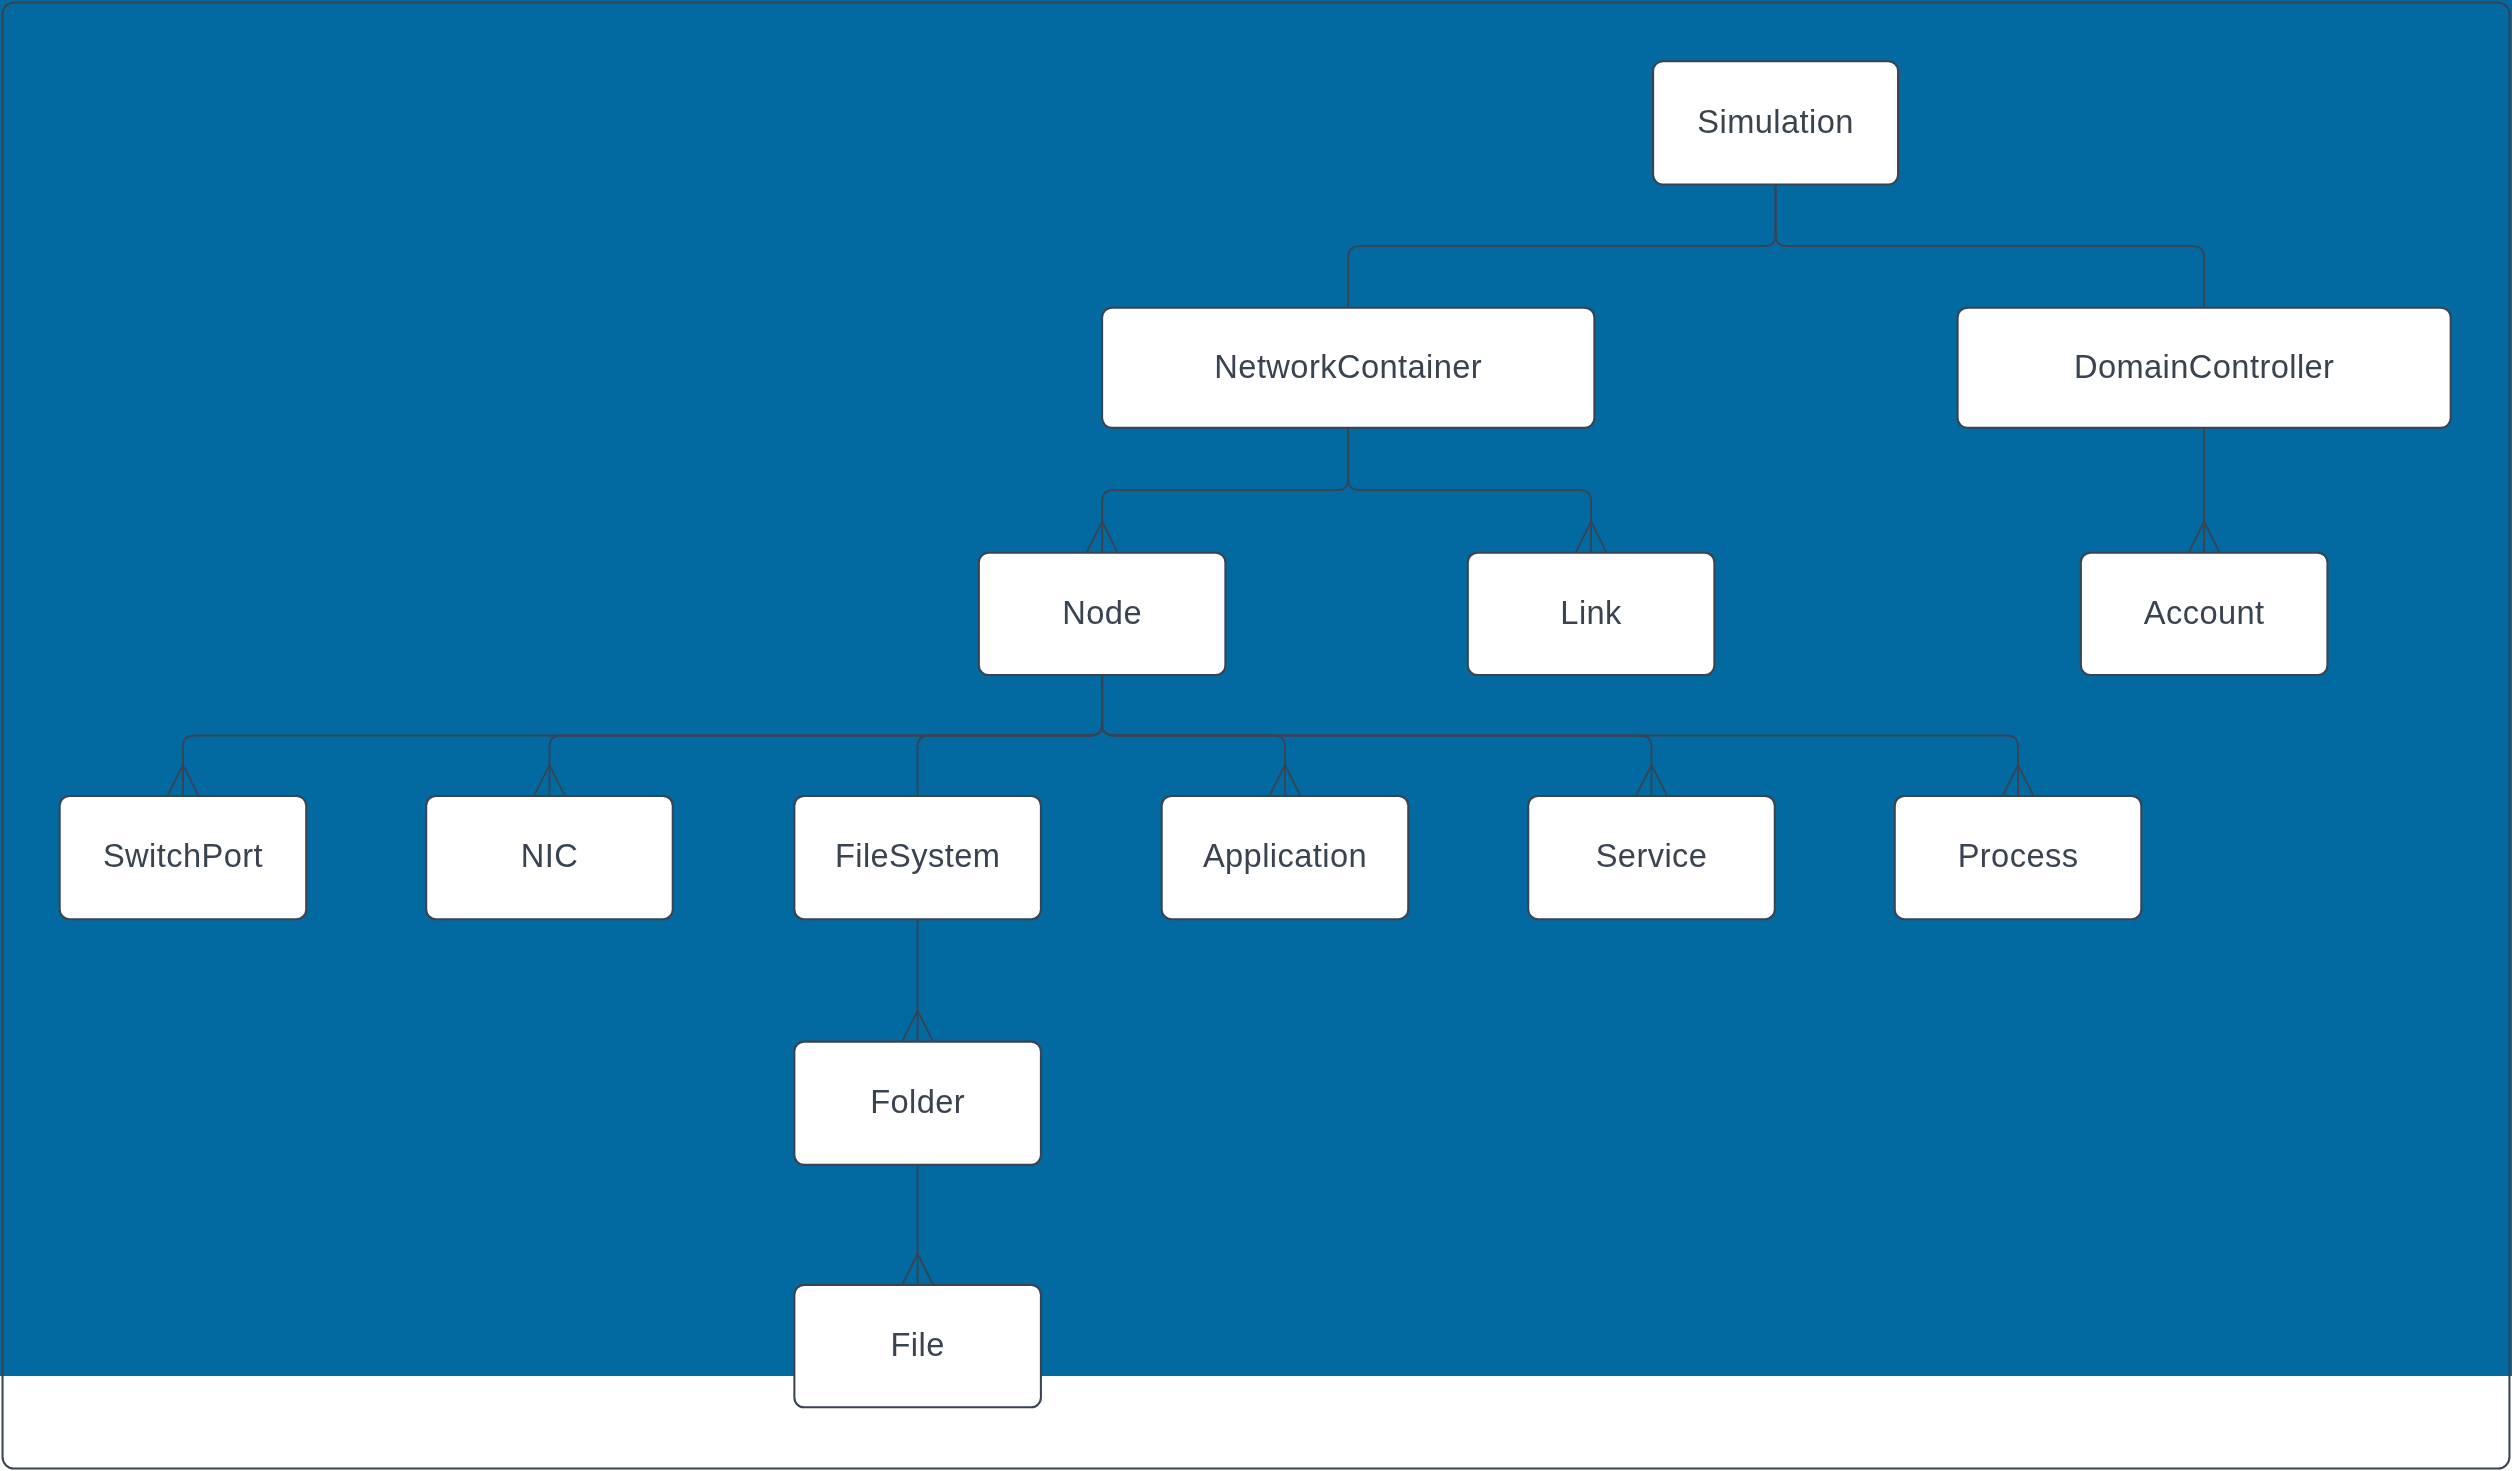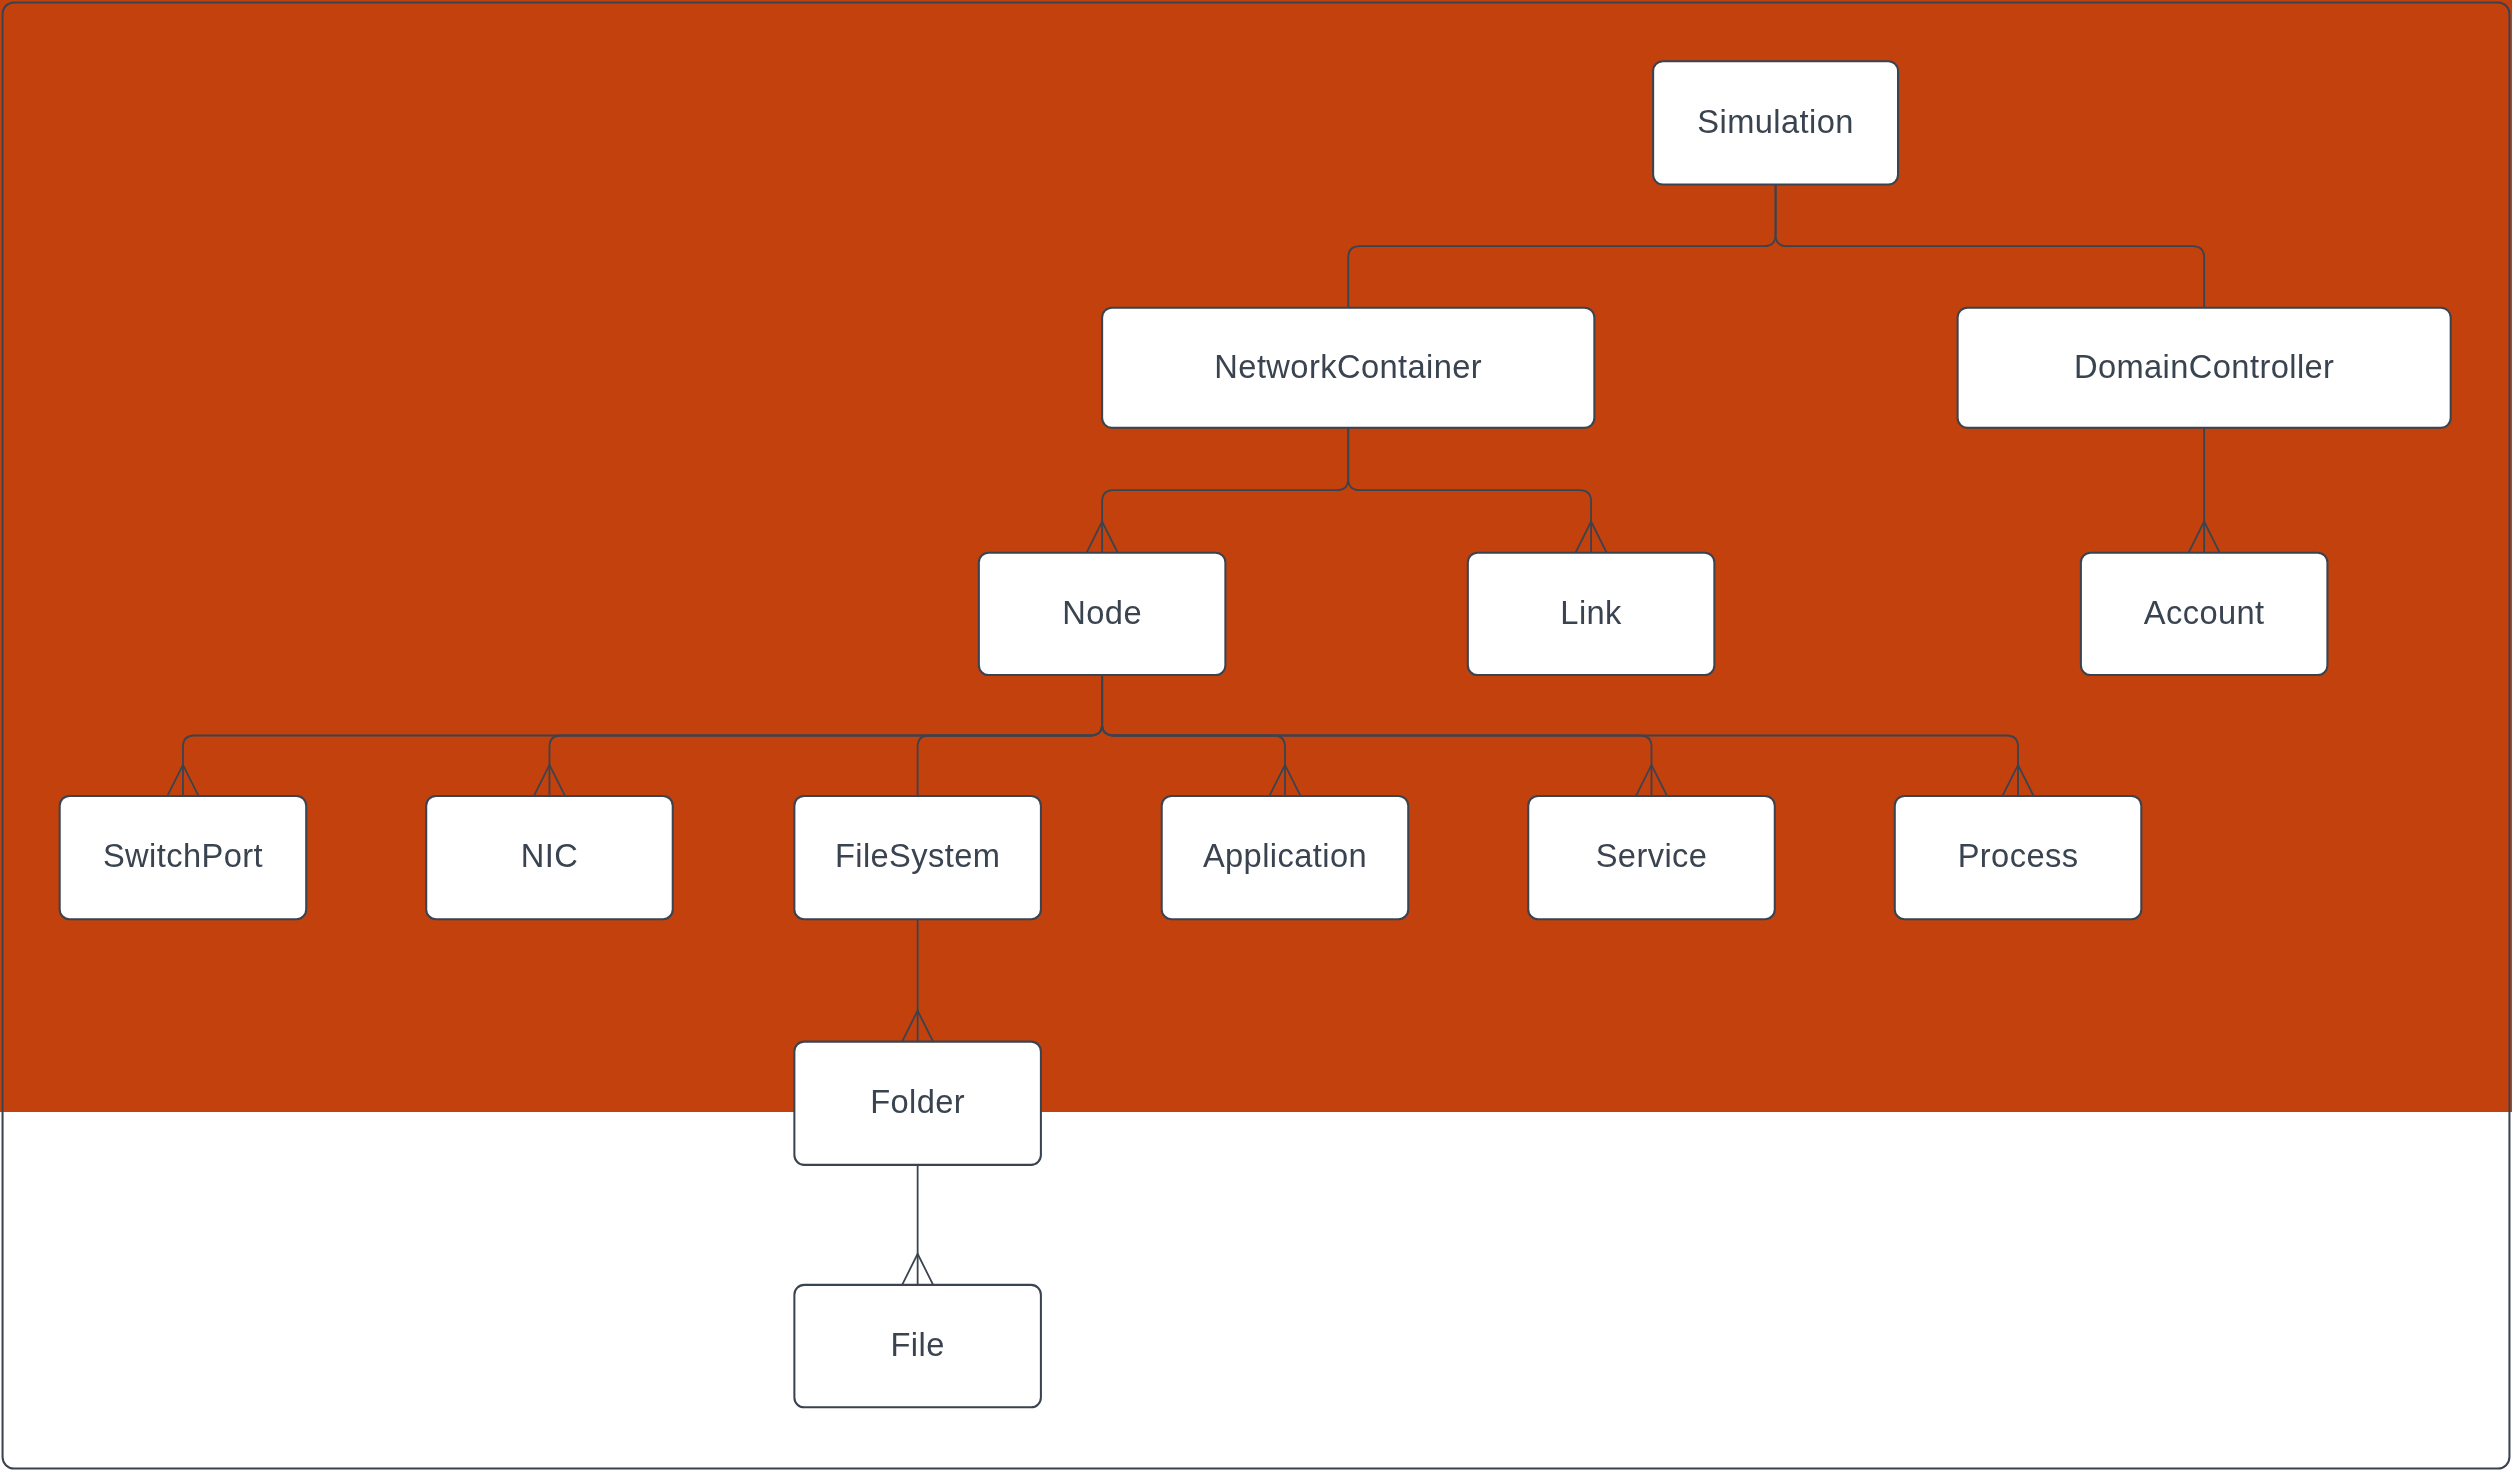--- a/index.html
+++ b/index.html
@@ -7,22 +7,22 @@
     padding: 0;
     background: #ffffff;
     width: 2512px;
     height: 1471px;
     overflow: hidden;
     font-family: "Liberation Sans", sans-serif;
   }
   .canvas-wrap {
     position: relative;
     width: 2512px;
-    height: 1112px;
-    background: #c2410c;
+    height: 1376px;
+    background: #0369a1;
   }
   svg.diagram {
     display: block;
     width: 2512px;
     height: 1471px;
   }
   .diagram-node rect {
     fill: #ffffff;
   }
   .diagram-node text {

